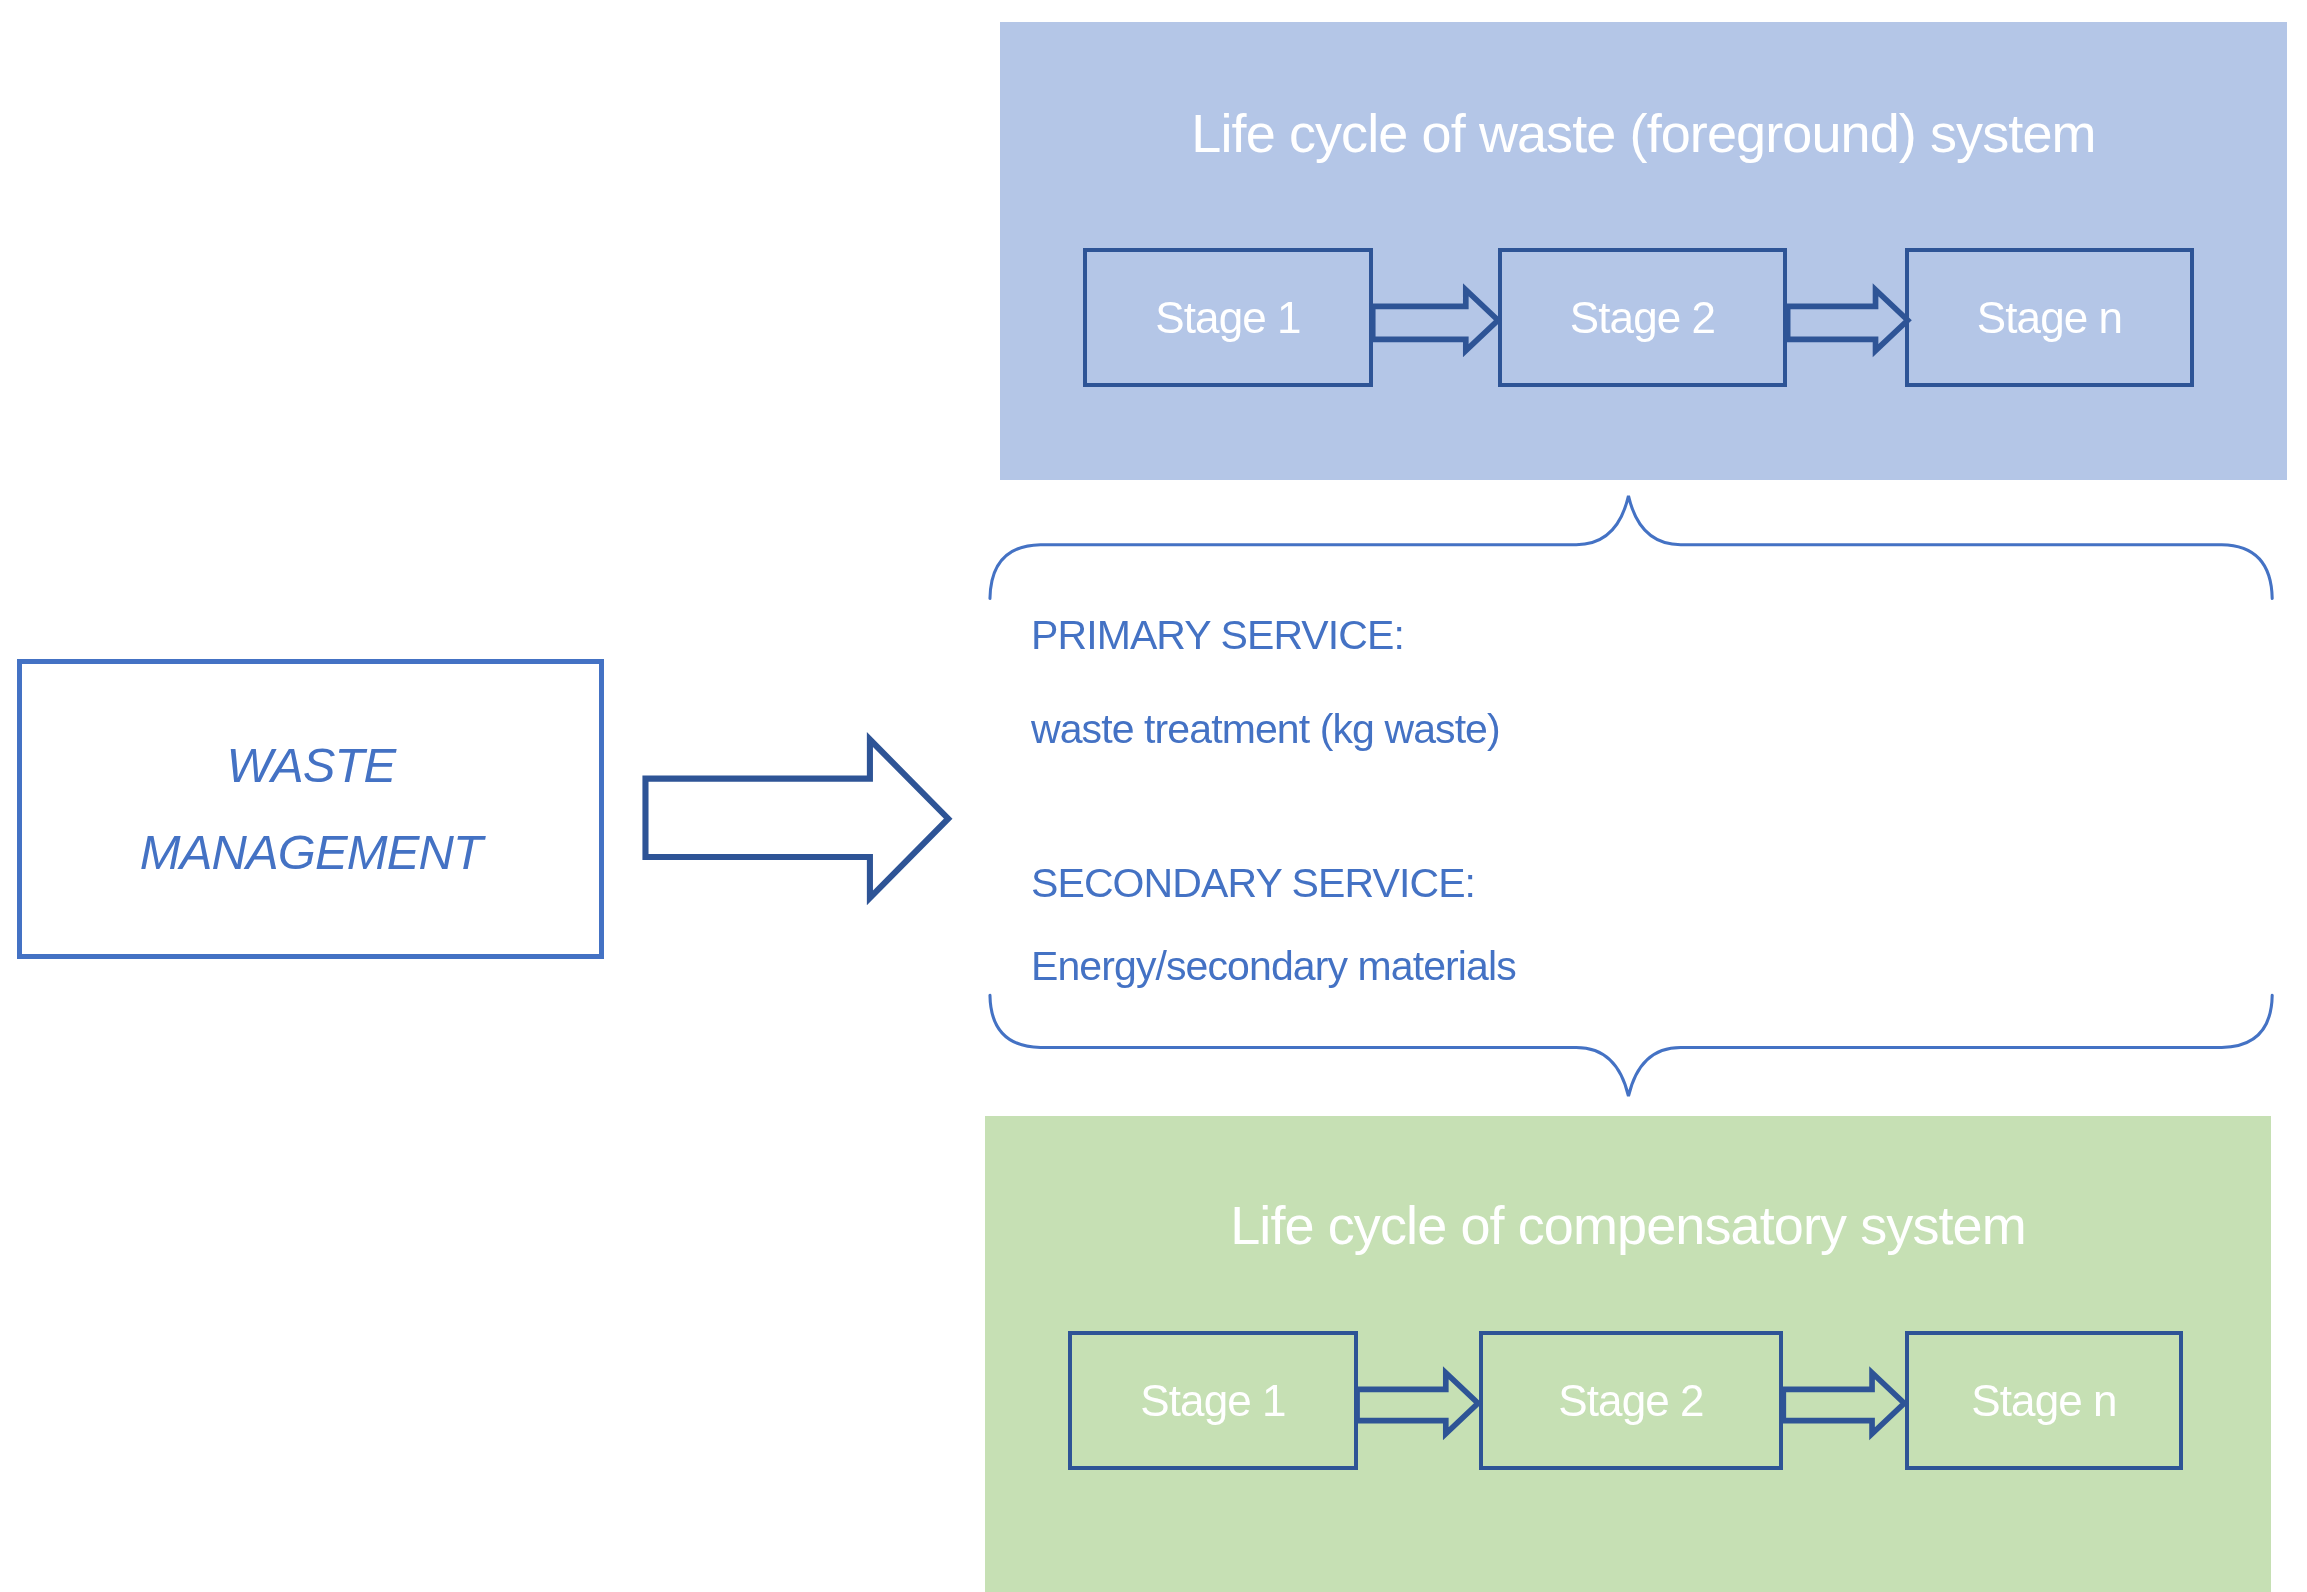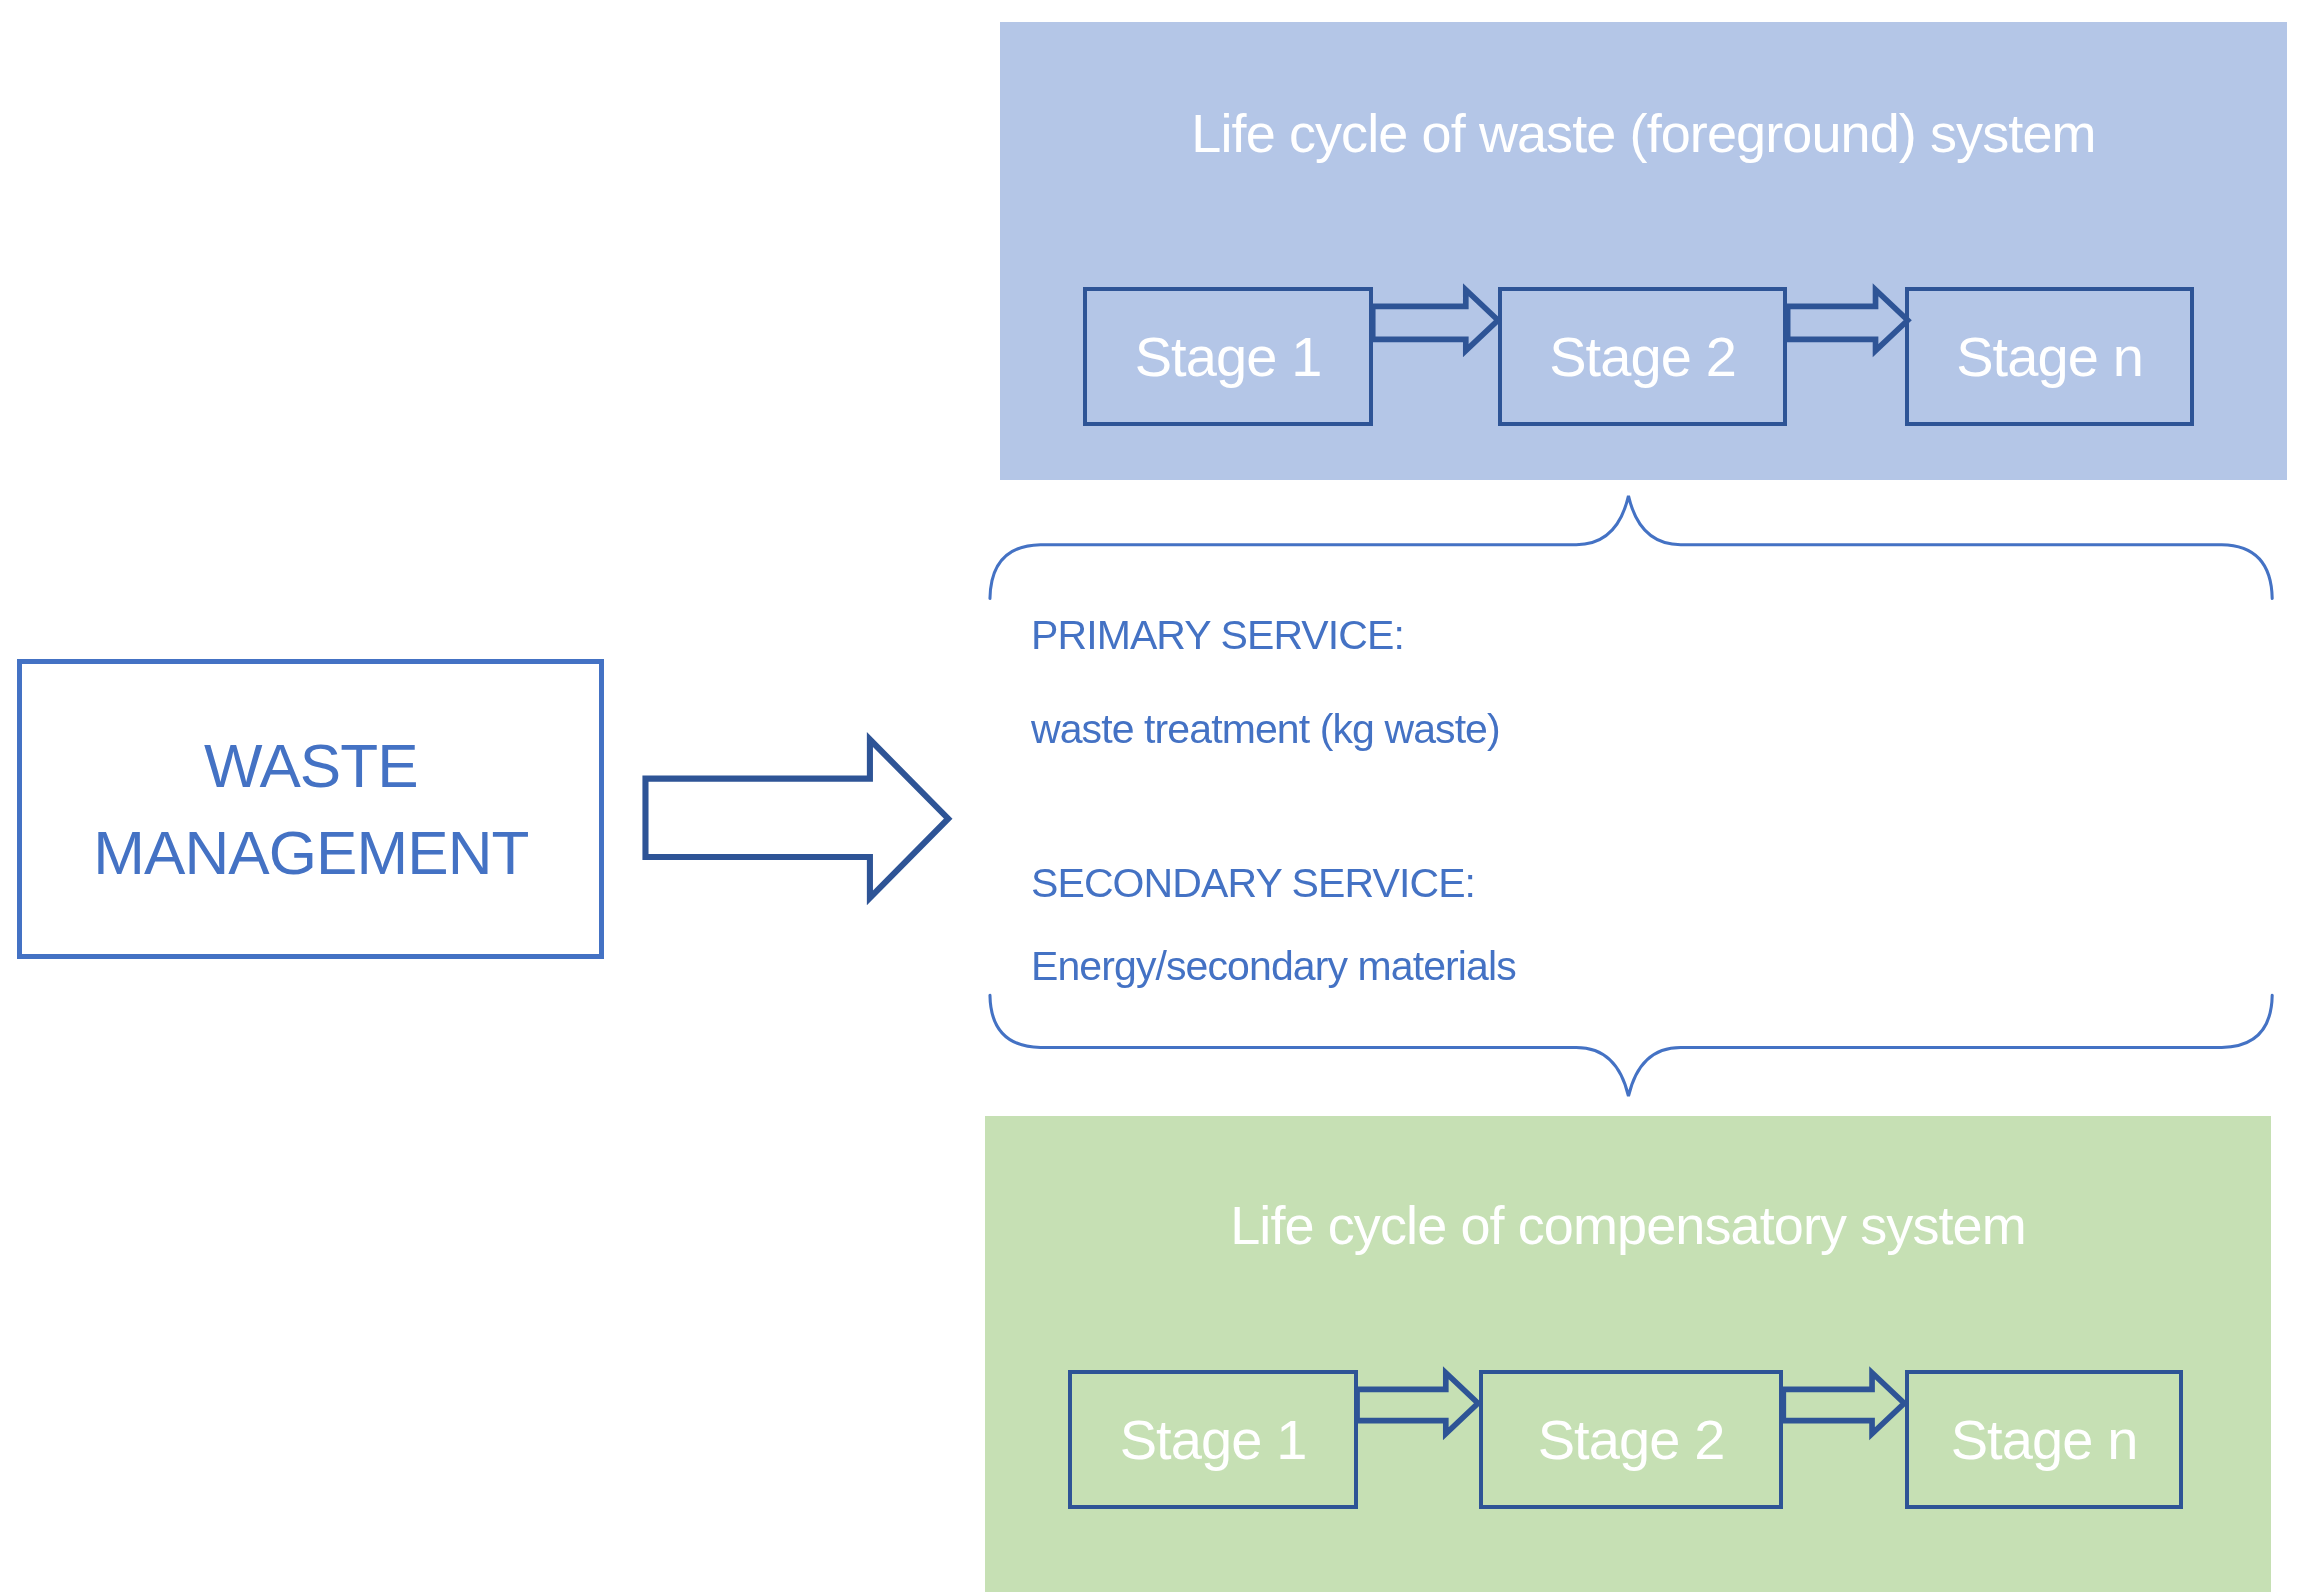--- a/index.html
+++ b/index.html
@@ -30,44 +30,43 @@
   #fg-panel .panel-title   { top:76px; }
   #comp-panel .panel-title { top:74px; }
 
   .stage-box {
     position:absolute;
     box-sizing:border-box;
     border:4.3px solid var(--navy);
     background:transparent;
     display:flex; align-items:center; justify-content:center;
     color:var(--white-text);
-    font-size:56px; letter-spacing:-0.9px;
+    font-size:44px; letter-spacing:-0.9px;
     white-space:nowrap;
-    margin-top:39px;
   }
   
   #fg-s1 { left:83px;   top:226px; width:290px; height:139px; }
   #fg-s2 { left:498px;  top:226px; width:289px; height:139px; }
   #fg-sn { left:905px; top:226px; width:289px; height:139px; }
   
   #cp-s1 { left:83px;   top:215px; width:290px; height:139px; }
   #cp-s2 { left:494px;  top:215px; width:304px; height:139px; }
   #cp-sn { left:920px; top:215px; width:278px; height:139px; }
 
   #wm-box {
     position:absolute; left:17.4px; top:659px;
     width:587px; height:300px;
     box-sizing:border-box;
     border:5.2px solid var(--accent);
     background:#ffffff;
     display:flex; flex-direction:column;
     align-items:center; justify-content:center;
     color:var(--accent);
-    font-size:62px; line-height:87px;
-    text-align:center; letter-spacing:-0.9px;
+    font-size:49px; line-height:87px;
+    text-align:center; letter-spacing:-0.9px;font-style:italic;
   }
 
   .svc-line {
     position:absolute; left:1031px; width:1218px;
     text-align:left;
     color:var(--accent);
     font-size:41px; line-height:66px;
     letter-spacing:-0.9px;
     white-space:nowrap;
   }

